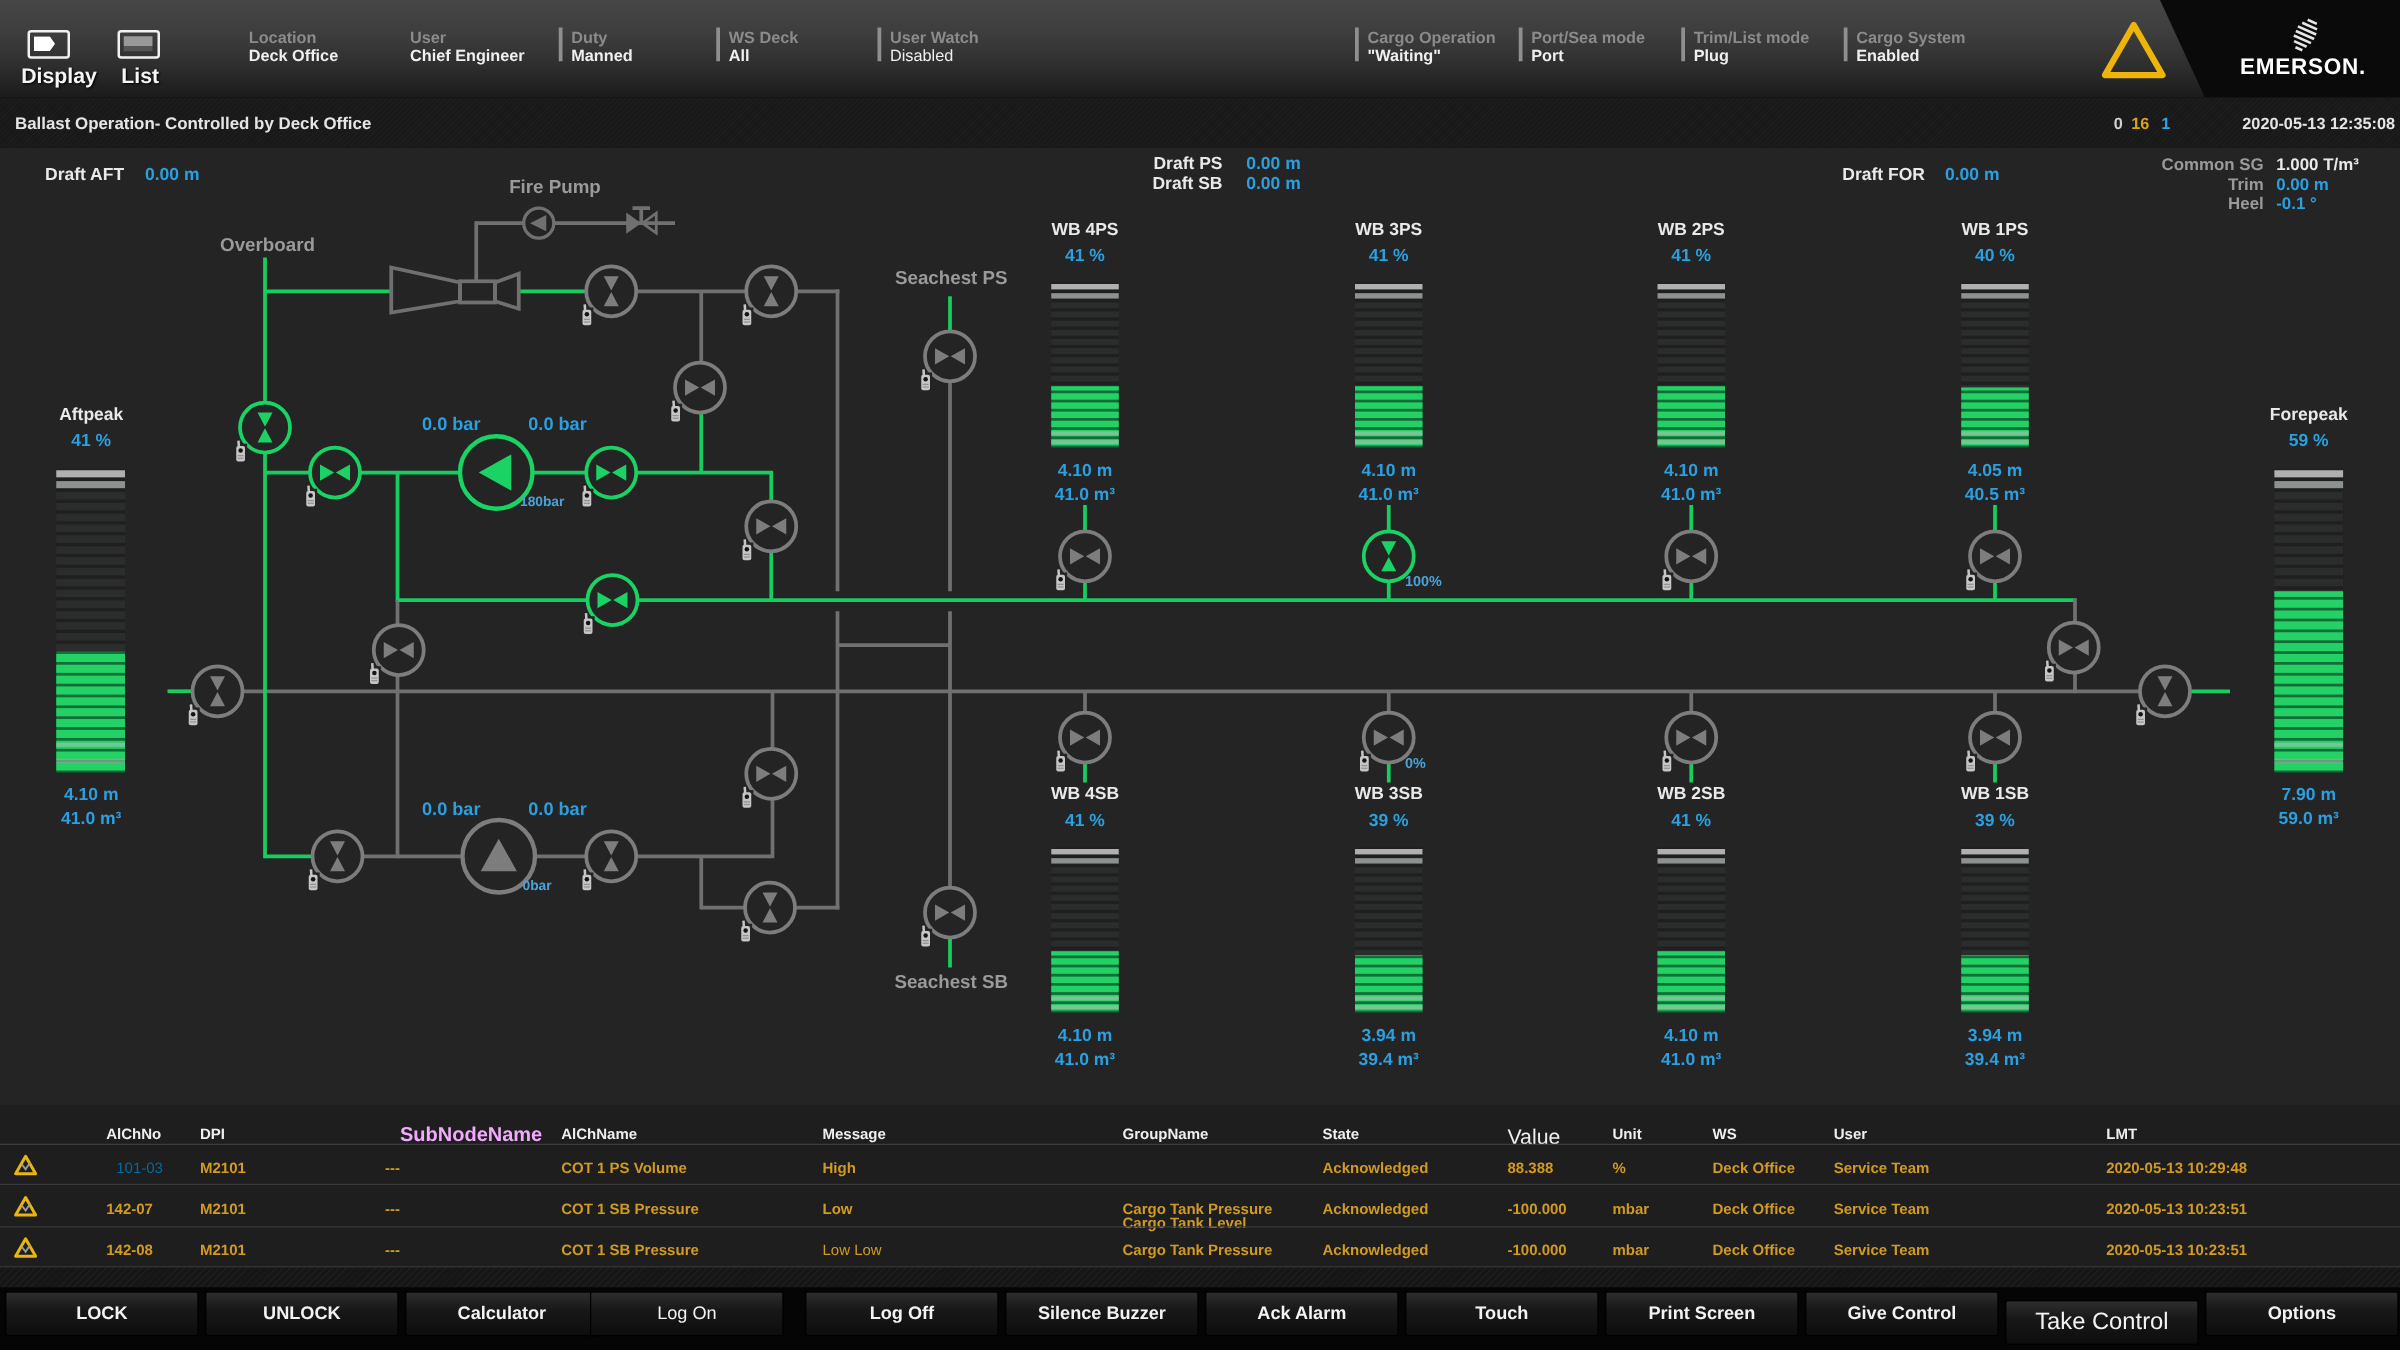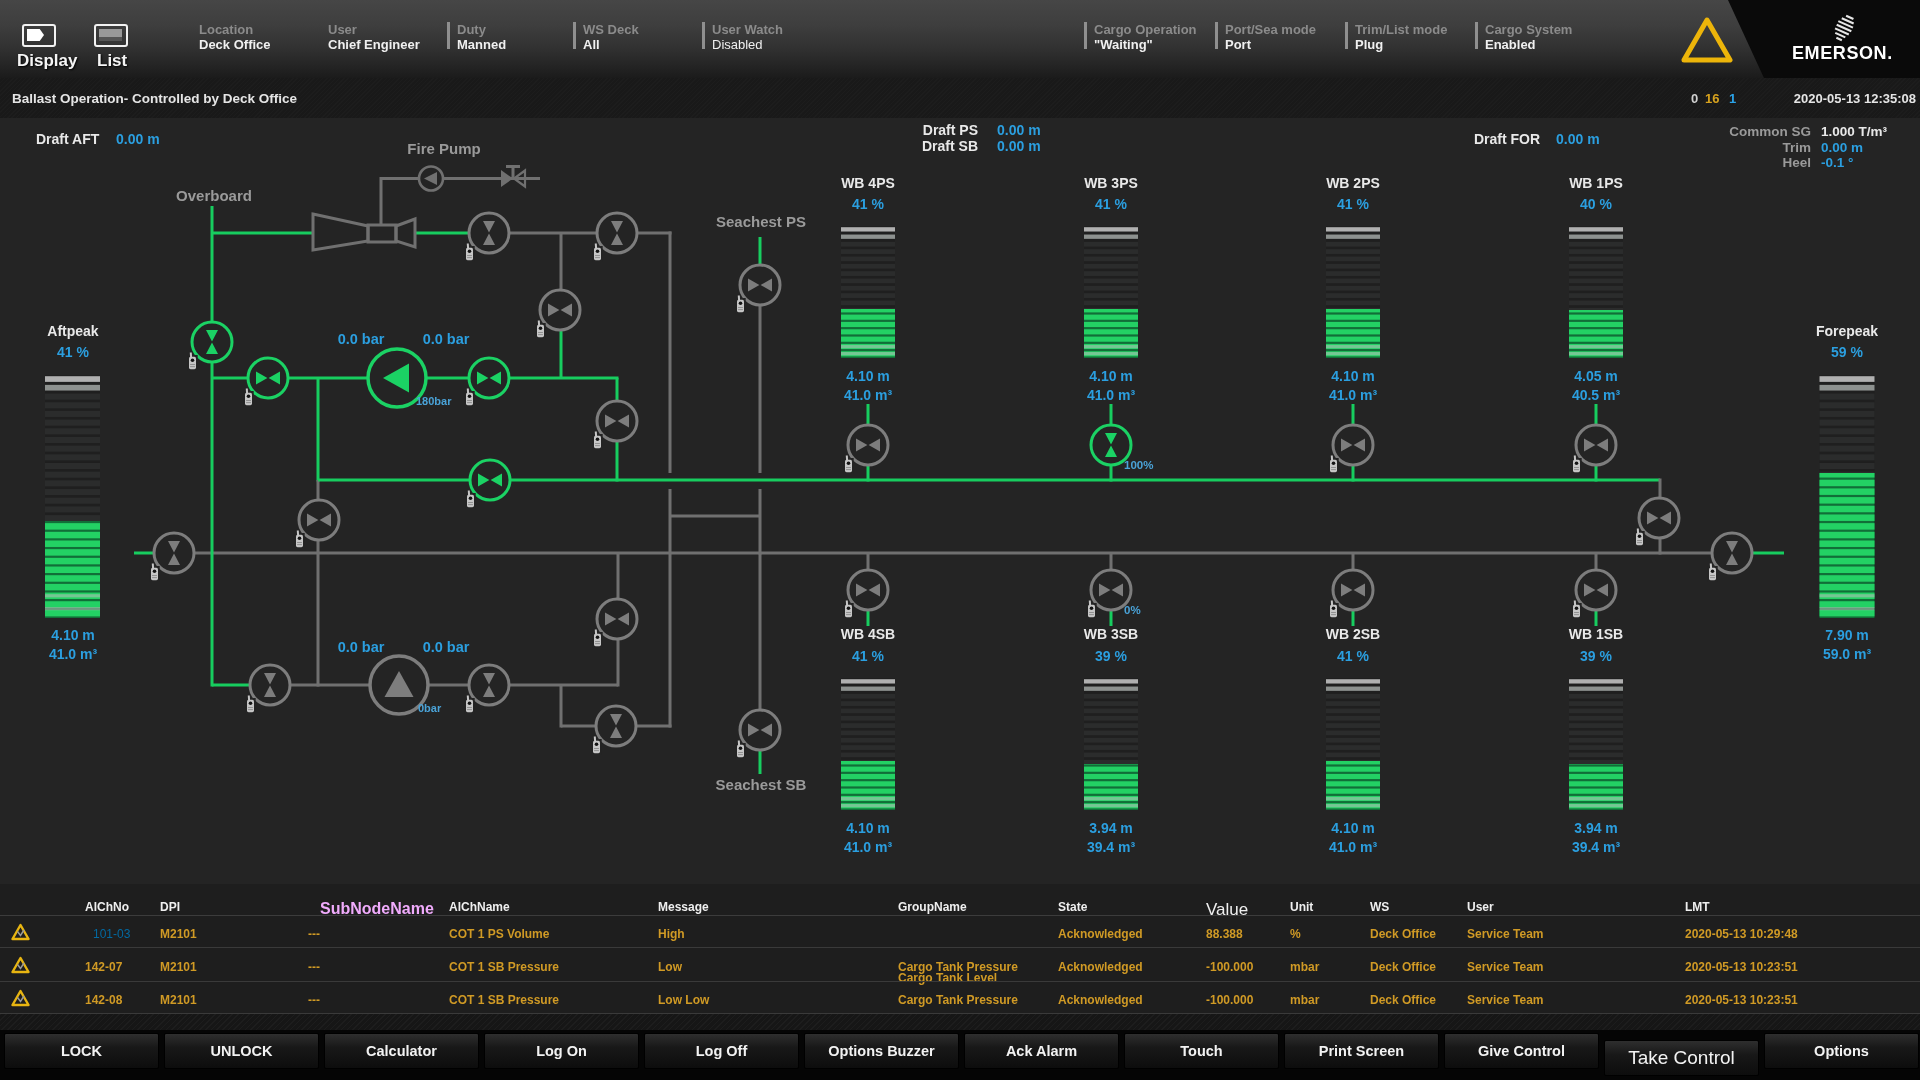--- a/index.html
+++ b/index.html
@@ -844,35 +844,35 @@
 <div style="position:absolute;left:1685px;top:960px;font-size:12px;font-weight:bold;color:#d09a25;white-space:nowrap">2020-05-13 10:23:51</div>
 <div style="position:absolute;left:0;top:981px;width:1920px;height:1px;background:#3a3a3a"></div>
 <div style="position:absolute;left:11px;top:989px"><svg width="19" height="18" viewBox="0 0 19 18">
       <path d="M9.5,2 L17.5,16 L1.5,16 Z" fill="none" stroke="#e8b511" stroke-width="2.4" stroke-linejoin="round"></path>
       <path d="M6.5,8.5 L9.5,12.5 L13,7" fill="none" stroke="#9a9a9a" stroke-width="1.5"></path>
     </svg></div>
 <div style="position:absolute;left:85px;top:993px;font-size:12px;font-weight:bold;color:#d09a25;white-space:nowrap">142-08</div>
 <div style="position:absolute;left:160px;top:993px;font-size:12px;font-weight:bold;color:#d09a25;white-space:nowrap">M2101</div>
 <div style="position:absolute;left:308px;top:993px;font-size:12px;font-weight:bold;color:#d09a25;white-space:nowrap">---</div>
 <div style="position:absolute;left:449px;top:993px;font-size:12px;font-weight:bold;color:#d09a25;white-space:nowrap">COT 1 SB Pressure</div>
-<div style="position:absolute;left:658px;top:993px;font-size:12px;font-weight:bold;color:#d09a25;white-space:nowrap">Low Low</div>
+<div style="position:absolute;left:658px;top:993px;font-size:12px;font-weight:normal;color:#d09a25;white-space:nowrap">Low Low</div>
 <div style="position:absolute;left:898px;top:993px;font-size:12px;font-weight:bold;color:#d09a25;white-space:nowrap">Cargo Tank Pressure</div>
 <div style="position:absolute;left:1058px;top:993px;font-size:12px;font-weight:bold;color:#d09a25;white-space:nowrap">Acknowledged</div>
 <div style="position:absolute;left:1206px;top:993px;font-size:12px;font-weight:bold;color:#d09a25;white-space:nowrap">-100.000</div>
 <div style="position:absolute;left:1290px;top:993px;font-size:12px;font-weight:bold;color:#d09a25;white-space:nowrap">mbar</div>
 <div style="position:absolute;left:1370px;top:993px;font-size:12px;font-weight:bold;color:#d09a25;white-space:nowrap">Deck Office</div>
 <div style="position:absolute;left:1467px;top:993px;font-size:12px;font-weight:bold;color:#d09a25;white-space:nowrap">Service Team</div>
 <div style="position:absolute;left:1685px;top:993px;font-size:12px;font-weight:bold;color:#d09a25;white-space:nowrap">2020-05-13 10:23:51</div>
 <div style="position:absolute;left:0;top:1013px;width:1920px;height:1px;background:#3a3a3a"></div>
 <div id="tablehatch"></div>
 <div id="btnbar"></div>
 <div style="position:absolute;left:4px;top:1033px;width:155px;height:36px;background:linear-gradient(#2e2e2e,#181818 40%,#0d0d0d);border:1px solid #000;border-radius:2px;display:flex;align-items:center;justify-content:center;font-size:14.5px;font-weight:bold;color:#f2f2f2">LOCK</div>
 <div style="position:absolute;left:164px;top:1033px;width:155px;height:36px;background:linear-gradient(#2e2e2e,#181818 40%,#0d0d0d);border:1px solid #000;border-radius:2px;display:flex;align-items:center;justify-content:center;font-size:14.5px;font-weight:bold;color:#f2f2f2">UNLOCK</div>
 <div style="position:absolute;left:324px;top:1033px;width:155px;height:36px;background:linear-gradient(#2e2e2e,#181818 40%,#0d0d0d);border:1px solid #000;border-radius:2px;display:flex;align-items:center;justify-content:center;font-size:14.5px;font-weight:bold;color:#f2f2f2">Calculator</div>
-<div style="position:absolute;left:484px;top:1033px;width:155px;height:36px;background:linear-gradient(#2e2e2e,#181818 40%,#0d0d0d);border:1px solid #000;border-radius:2px;display:flex;align-items:center;justify-content:center;font-size:14.5px;font-weight:bold;color:#f2f2f2">Log On</div>
+<div style="position:absolute;left:472px;top:1033px;width:155px;height:36px;background:linear-gradient(#2e2e2e,#181818 40%,#0d0d0d);border:1px solid #000;border-radius:2px;display:flex;align-items:center;justify-content:center;font-size:14.5px;font-weight:normal;color:#f2f2f2">Log On</div>
 <div style="position:absolute;left:644px;top:1033px;width:155px;height:36px;background:linear-gradient(#2e2e2e,#181818 40%,#0d0d0d);border:1px solid #000;border-radius:2px;display:flex;align-items:center;justify-content:center;font-size:14.5px;font-weight:bold;color:#f2f2f2">Log Off</div>
-<div style="position:absolute;left:804px;top:1033px;width:155px;height:36px;background:linear-gradient(#2e2e2e,#181818 40%,#0d0d0d);border:1px solid #000;border-radius:2px;display:flex;align-items:center;justify-content:center;font-size:14.5px;font-weight:bold;color:#f2f2f2">Options Buzzer</div>
+<div style="position:absolute;left:804px;top:1033px;width:155px;height:36px;background:linear-gradient(#2e2e2e,#181818 40%,#0d0d0d);border:1px solid #000;border-radius:2px;display:flex;align-items:center;justify-content:center;font-size:14.5px;font-weight:bold;color:#f2f2f2">Silence Buzzer</div>
 <div style="position:absolute;left:964px;top:1033px;width:155px;height:36px;background:linear-gradient(#2e2e2e,#181818 40%,#0d0d0d);border:1px solid #000;border-radius:2px;display:flex;align-items:center;justify-content:center;font-size:14.5px;font-weight:bold;color:#f2f2f2">Ack Alarm</div>
 <div style="position:absolute;left:1124px;top:1033px;width:155px;height:36px;background:linear-gradient(#2e2e2e,#181818 40%,#0d0d0d);border:1px solid #000;border-radius:2px;display:flex;align-items:center;justify-content:center;font-size:14.5px;font-weight:bold;color:#f2f2f2">Touch</div>
 <div style="position:absolute;left:1284px;top:1033px;width:155px;height:36px;background:linear-gradient(#2e2e2e,#181818 40%,#0d0d0d);border:1px solid #000;border-radius:2px;display:flex;align-items:center;justify-content:center;font-size:14.5px;font-weight:bold;color:#f2f2f2">Print Screen</div>
 <div style="position:absolute;left:1444px;top:1033px;width:155px;height:36px;background:linear-gradient(#2e2e2e,#181818 40%,#0d0d0d);border:1px solid #000;border-radius:2px;display:flex;align-items:center;justify-content:center;font-size:14.5px;font-weight:bold;color:#f2f2f2">Give Control</div>
 <div style="position:absolute;left:1604px;top:1040px;width:155px;height:36px;background:linear-gradient(#2e2e2e,#181818 40%,#0d0d0d);border:1px solid #000;border-radius:2px;display:flex;align-items:center;justify-content:center;font-size:19px;font-weight:normal;color:#f2f2f2">Take Control</div>
 <div style="position:absolute;left:1764px;top:1033px;width:155px;height:36px;background:linear-gradient(#2e2e2e,#181818 40%,#0d0d0d);border:1px solid #000;border-radius:2px;display:flex;align-items:center;justify-content:center;font-size:14.5px;font-weight:bold;color:#f2f2f2">Options</div>
 
 </body></html>

